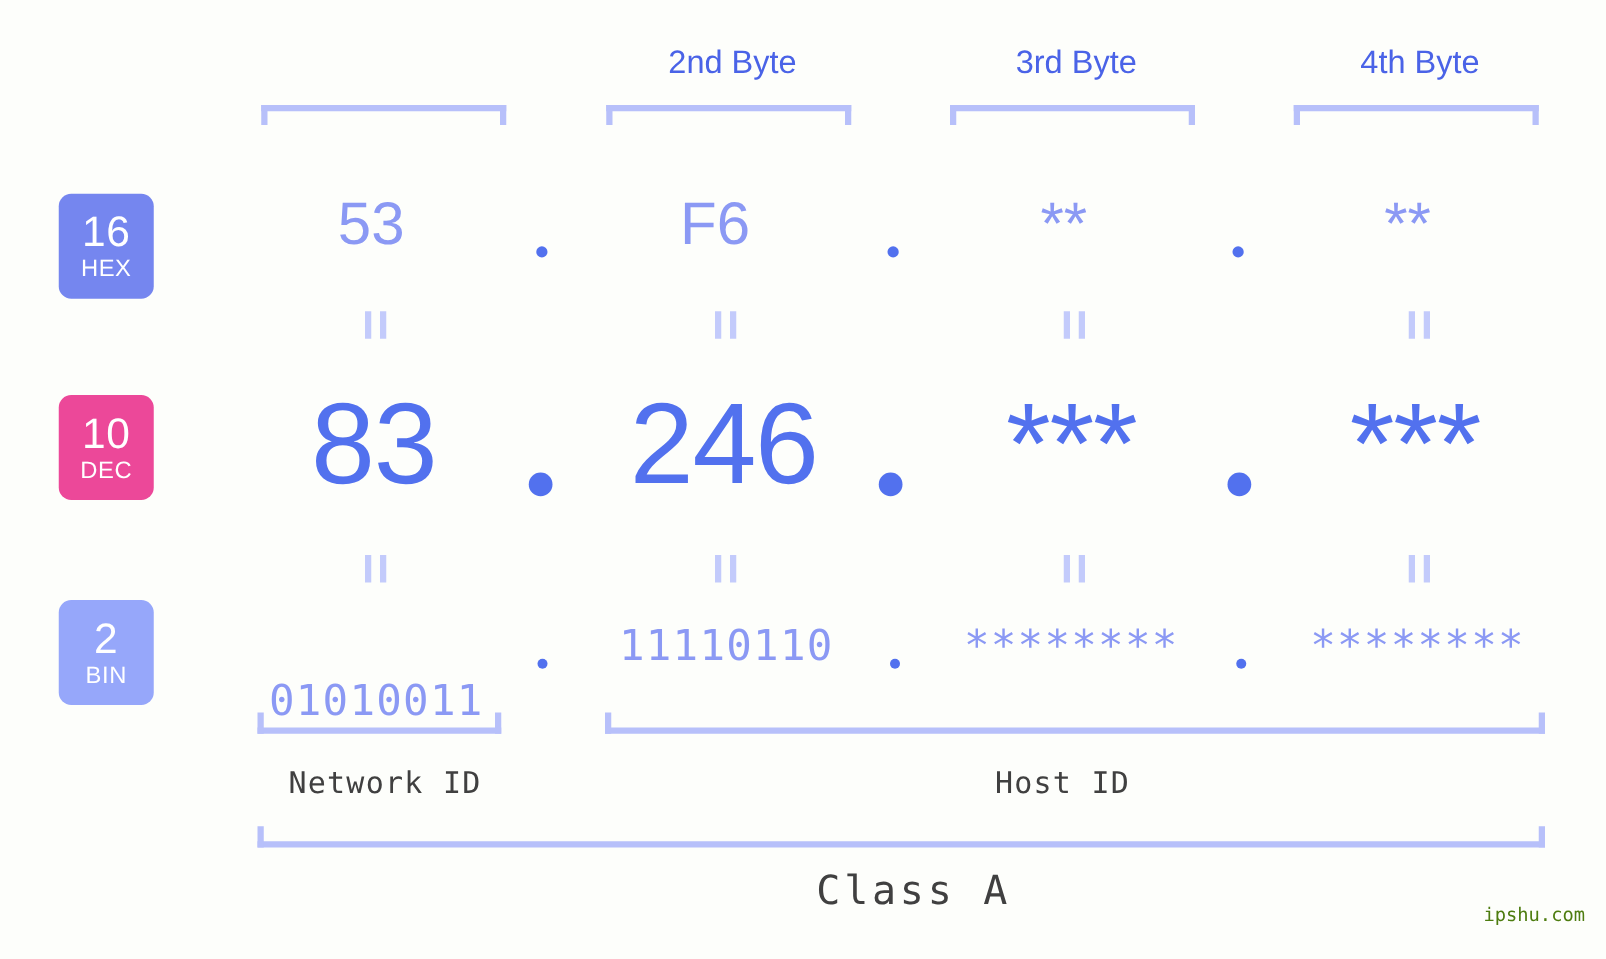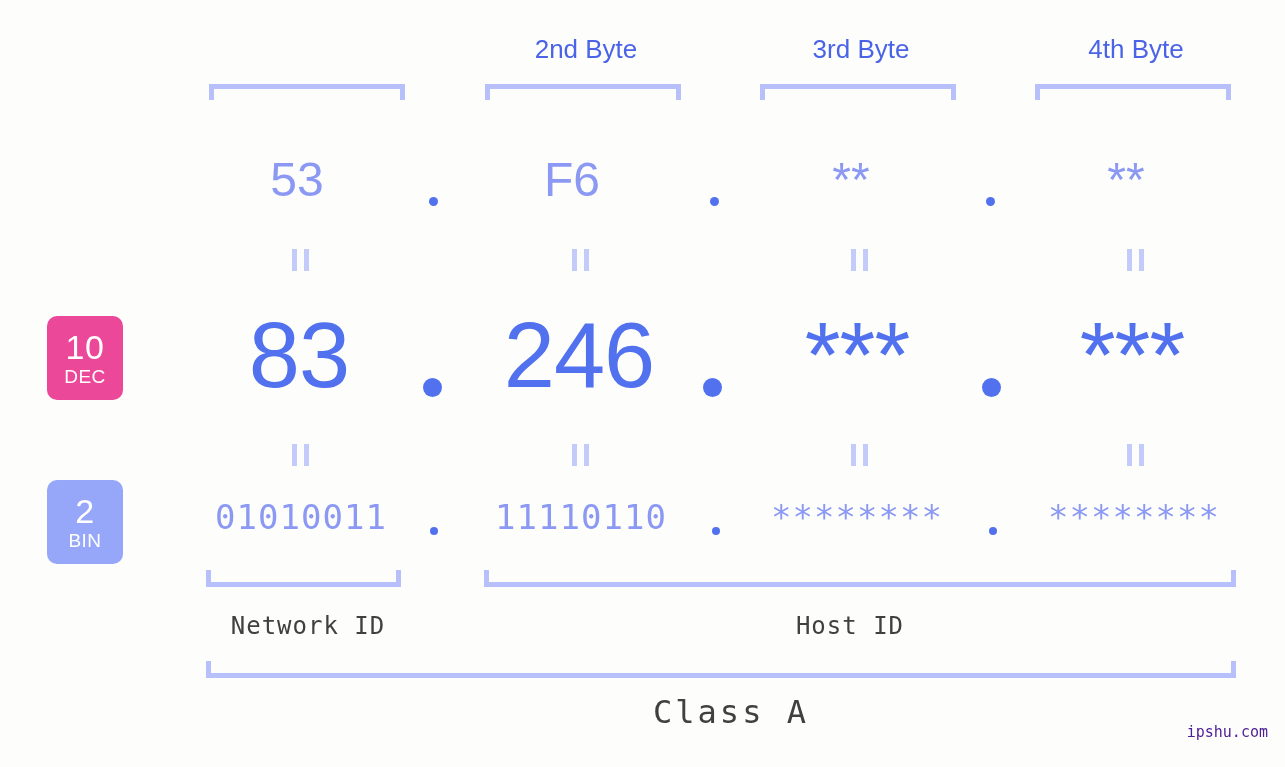--- a/index.html
+++ b/index.html
@@ -158,38 +158,42 @@
     letter-spacing: 3px;
   }
 
   
   #watermark {
     position: absolute;
     right: 17px;
     bottom: 26px;
     font-family: "DejaVu Sans Mono", monospace;
     font-size: 15px;
-    color: #4c1d95;
+    color: #4d7c0f;
     letter-spacing: 0px;
   }
 </style>
 </head>
 <body>
 
 <div id="page">
 
   <div class="byte-label" id="hdr-1" style="left:476px;width:220px;">2nd Byte</div>
   <div class="byte-label" id="hdr-2" style="left:751px;width:220px;">3rd Byte</div>
   <div class="byte-label" id="hdr-3" style="left:1026px;width:220px;">4th Byte</div>
 
   <div class="top-bracket" style="left:209px;width:196px;"></div>
   <div class="top-bracket" style="left:485px;width:196px;"></div>
   <div class="top-bracket" style="left:760px;width:196px;"></div>
   <div class="top-bracket" style="left:1035px;width:196px;"></div>
 
+  <div class="badge" id="badge-hex">
+    <span class="num">16</span>
+    <span class="nm">HEX</span>
+  </div>
   <div class="badge" id="badge-dec">
     <span class="num">10</span>
     <span class="nm">DEC</span>
   </div>
   <div class="badge" id="badge-bin">
     <span class="num">2</span>
     <span class="nm">BIN</span>
   </div>
 
   <div class="row-hex">
@@ -240,21 +244,21 @@
   <div class="eqbars eq-row2" style="left:851px;">
       <span></span>
       <span></span>
     </div>
   <div class="eqbars eq-row2" style="left:1127px;">
       <span></span>
       <span></span>
     </div>
 
   <div class="row-bin">
-    <div class="cell" style="left:190px;width:222px;">01010011</div>
+    <div class="cell" style="left:190px;width:222px;margin-top:44px;">01010011</div>
     <div class="dot bindot" style="left:430px;"></div>
     <div class="cell" style="left:470px;width:222px;">11110110</div>
     <div class="dot bindot" style="left:712px;"></div>
     <div class="cell" style="left:746px;width:222px;">********</div>
     <div class="dot bindot" style="left:989px;"></div>
     <div class="cell" style="left:1023px;width:222px;">********</div>
   </div>
 
   <div class="bot-bracket" style="left:206px;top:570px;width:195px;"></div>
   <div class="bot-bracket" style="left:484px;top:570px;width:752px;"></div>

